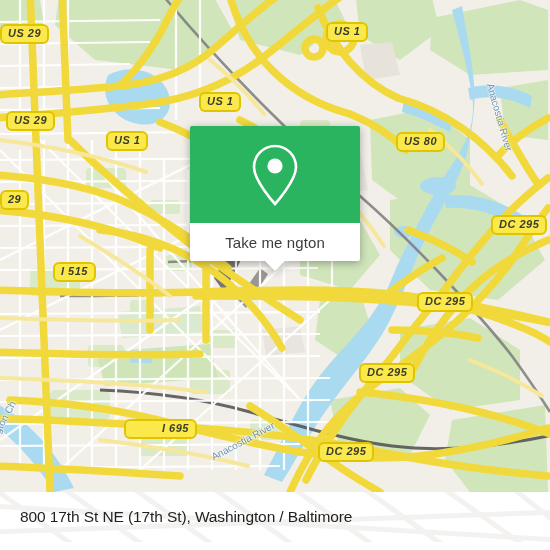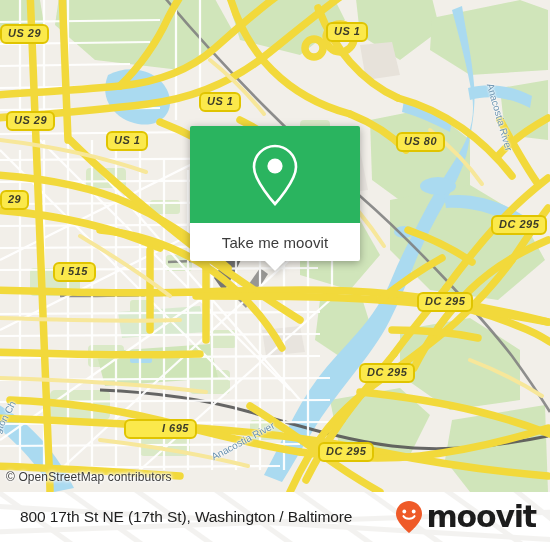--- a/index.html
+++ b/index.html
@@ -337,31 +337,30 @@
         <div class="shield" style="left: 124px; top: 419px; padding-left: 36px;">I 695</div>
       </div>
 
     <div id="river-layer">
         <div class="river-label" style="left: 490px; top: 78px; transform: rotate(74deg); transform-origin: left center;">Anacostia River</div>
         <div class="river-label" style="left: 212px; top: 452px; transform: rotate(-28deg); transform-origin: left center;">Anacostia River</div>
         <div class="river-label" style="left: -6px; top: 432px; transform: rotate(-62deg); transform-origin: left center;">ngton Ch</div>
       </div>
   </div>
 
-  <div id="attribution">© OpenStreetMap contributors</div>
 
   <div id="popup">
     <div id="popup-body">
       <svg width="54" height="64" viewBox="0 0 54 64">
         <path d="M27 3 C15.4 3 6 12.4 6 24 C6 38 27 61 27 61 C27 61 48 38 48 24 C48 12.4 38.6 3 27 3 Z" fill="none" stroke="#ffffff" stroke-width="2.6"></path>
         <circle cx="27" cy="23" r="7.6" fill="#ffffff"></circle>
       </svg>
     </div>
     <div id="popup-footer">
-      <span class="label">Take me moovit</span>
+      <span class="label">Take me ngton</span>
       <div id="popup-tail"></div>
     </div>
   </div>
 
   <div id="footer">
     <svg id="footer-bg" viewBox="0 0 550 58">
       <rect x="0" y="0" width="550" height="58" fill="#ffffff"></rect>
       <g stroke="#e9e7e2" stroke-width="5" fill="none">
         <path d="M-10,-6 L80,58"></path>
           <path d="M60,-6 L150,58"></path>
@@ -369,24 +368,15 @@
         <path d="M210,-6 L300,58"></path>
           <path d="M290,-6 L380,58"></path>
           <path d="M360,-6 L450,58"></path>
         <path d="M440,-6 L530,58"></path>
           <path d="M510,-6 L560,34"></path>
         <path d="M-10,40 L560,20"></path>
           <path d="M-10,14 L560,48"></path>
       </g>
     </svg>
     <div id="footer-title">800 17th St NE (17th St), Washington / Baltimore</div>
-    <div id="brand">
-      <svg width="30" height="34" viewBox="0 0 30 34">
-        <path d="M15 1 C7.8 1 2 6.8 2 14 C2 22.5 15 33 15 33 C15 33 28 22.5 28 14 C28 6.8 22.2 1 15 1 Z" fill="#ef5a28"></path>
-        <circle cx="10.3" cy="11.5" r="1.9" fill="#ffffff"></circle>
-        <circle cx="19.7" cy="11.5" r="1.9" fill="#ffffff"></circle>
-        <path d="M9.5 16.2 C11.6 19.6 18.4 19.6 20.5 16.2" stroke="#ffffff" stroke-width="2.1" fill="none" stroke-linecap="round"></path>
-      </svg>
-      <span id="brand-word">moovit</span>
-    </div>
   </div>
 
 </div>
 
 </body></html>

